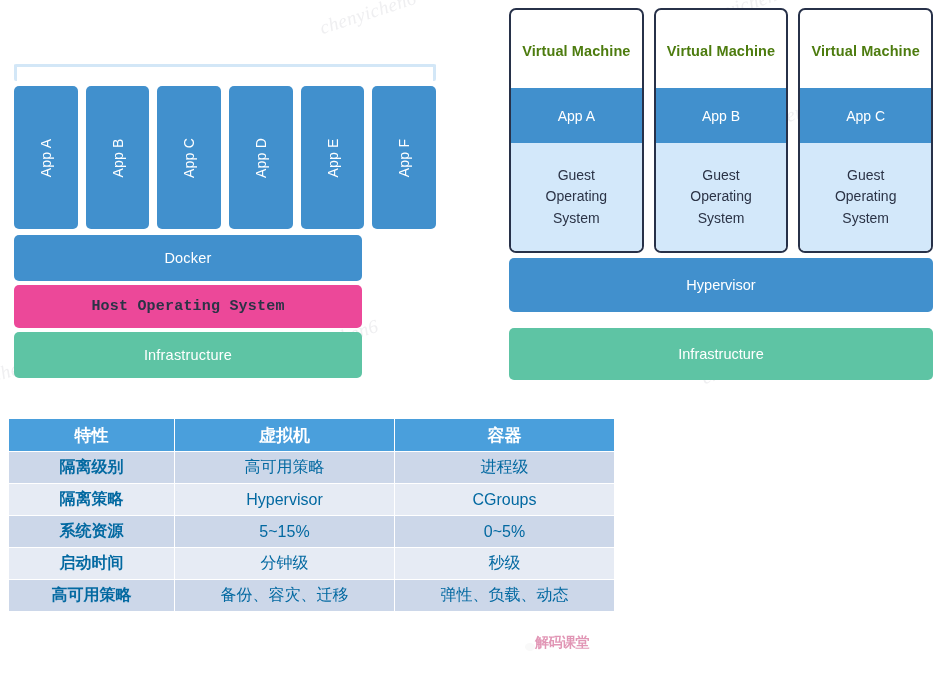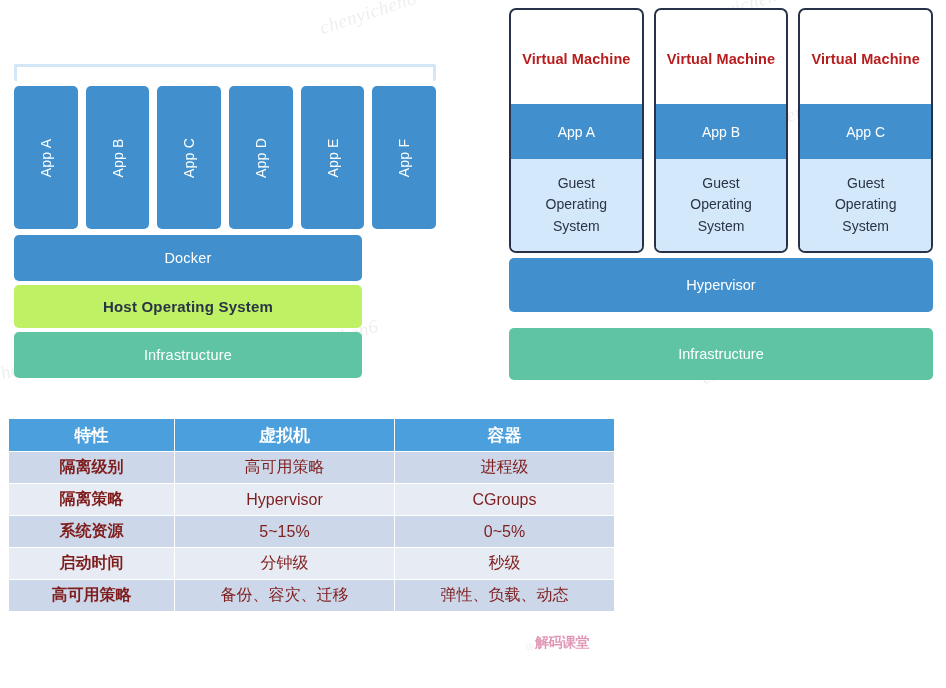--- a/index.html
+++ b/index.html
@@ -60,42 +60,42 @@
     letter-spacing: .2px;
   }
   .stack-bar {
     position: absolute; left: 14px; width: 348px;
     border-radius: 5px;
     display: flex; align-items: center; justify-content: center;
     font-size: 14.5px;
     letter-spacing: .2px;
   }
   #docker-bar      { top: 235px; height: 46px; background: #4190cd; color: #ffffff; }
-  #host-os-bar     { top: 285px; height: 43px; background: #bef264; color: #2b3346; font-weight: 600; font-size: 15px; }
+  #host-os-bar     { top: 285px; height: 43px; background: #ec4899; color: #2b3346; font-weight: 600; font-size: 15px; font-family: Liberation Mono, monospace; }
   #infra-bar-left  { top: 332px; height: 46px; background: #5ec4a4; color: #ffffff; }
 
   
   #right-panel { position: absolute; left: 499px; top: 0; width: 447px; height: 392px; }
   #vm-row {
     position: absolute; left: 10px; top: 8px; width: 424px; height: 245px;
     display: flex; gap: 10px;
   }
   .vm-card {
     flex: 1 1 0;
     border: 2.5px solid #273149;
     border-radius: 7px;
     overflow: hidden;
     background: #ffffff;
     display: flex; flex-direction: column;
   }
   .vm-title {
-    height: 94px;
+    height: 78px;
     display: flex; align-items: center; justify-content: center;
     padding-top: 4px;
-    font-size: 14.5px; font-weight: 700; color: #b91c1c;
+    font-size: 14.5px; font-weight: 700; color: #4d7c0f;
     letter-spacing: .1px;
   }
   .vm-app {
     height: 55px;
     background: #4190cd;
     display: flex; align-items: center; justify-content: center;
     color: #ffffff; font-size: 14px;
   }
   .vm-guest {
     flex: 1 1 auto;
@@ -125,21 +125,21 @@
     border-collapse: separate;
     border-spacing: 1.5px;
     table-layout: fixed;
     background: #ffffff;
   }
   #compare-table th, #compare-table td {
     height: 31px;
     text-align: center;
     vertical-align: middle;
     font-size: 16px;
-    color: #7f1d1d;
+    color: #0369a1;
     padding: 0 2px;
     white-space: nowrap;
   }
   #compare-table th {
     background: #4a9fdc;
     color: #ffffff;
     font-weight: 700;
     font-size: 17px;
     height: 32px;
   }

